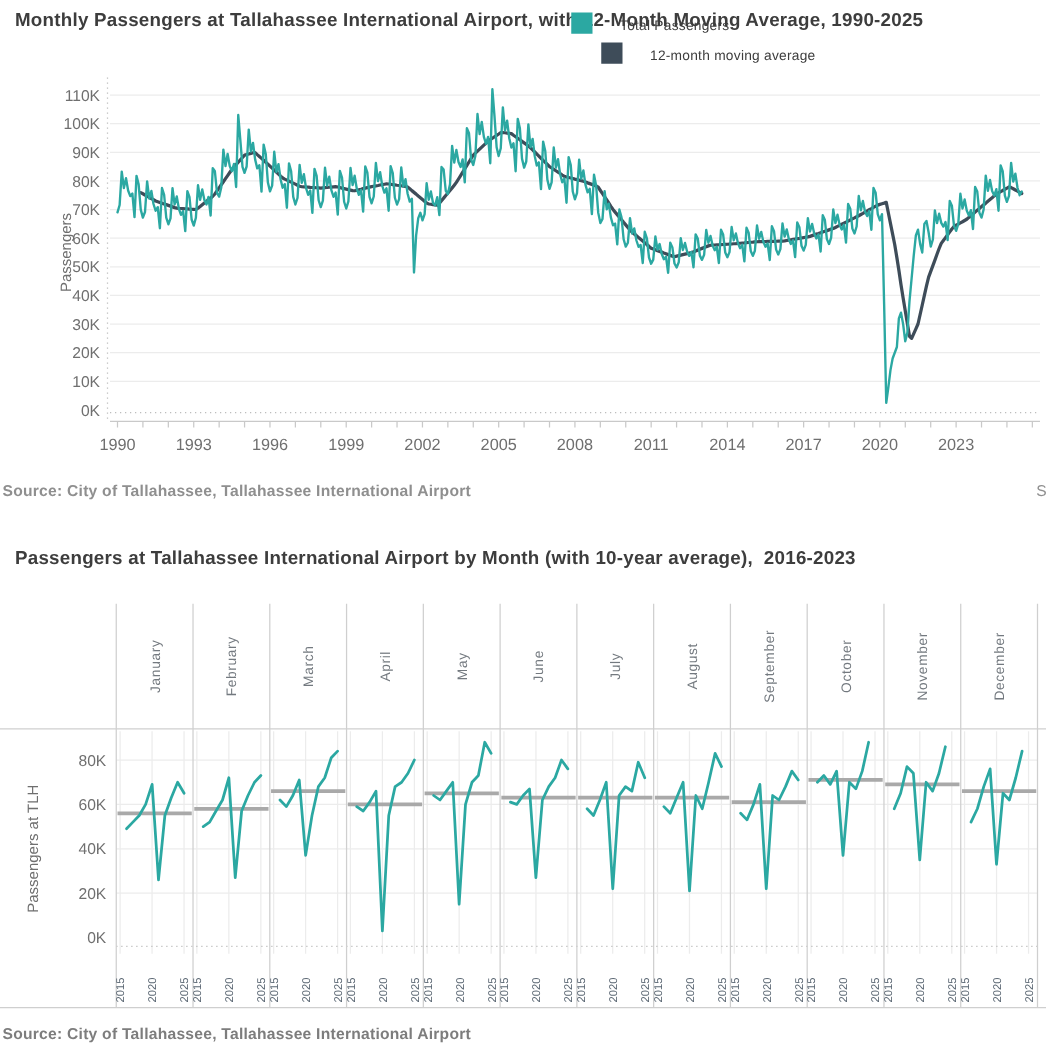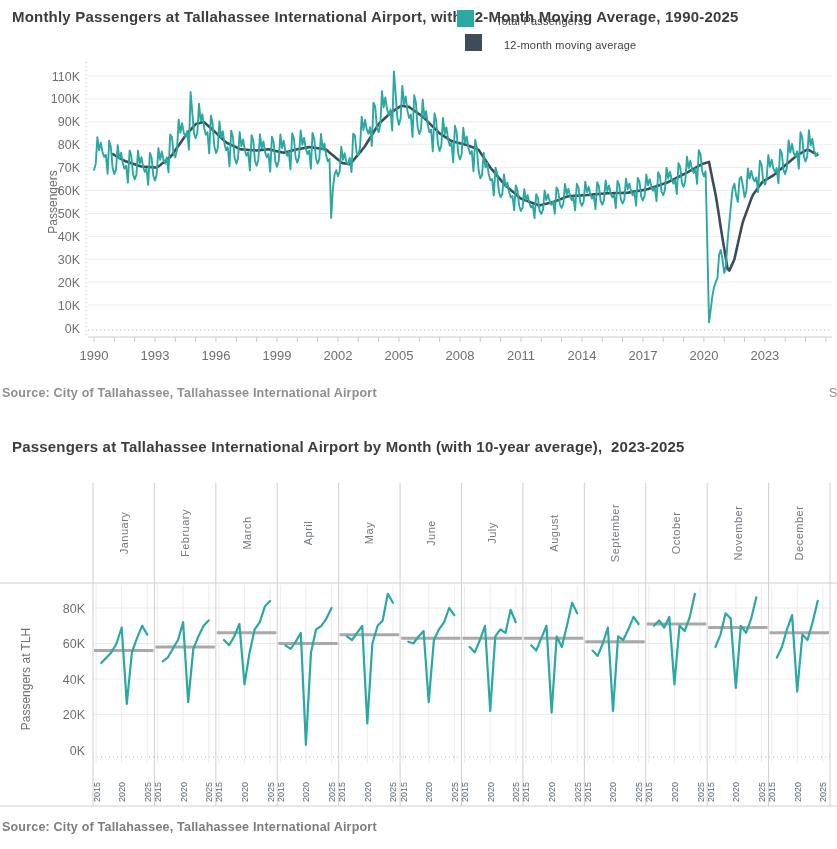--- a/index.html
+++ b/index.html
@@ -4,21 +4,21 @@
 <style>
   html,body{margin:0;padding:0;background:#ffffff;}
   #page{position:relative;width:837px;height:849px;overflow:hidden;background:#fff;
         font-family:"Liberation Sans",sans-serif;}
   .chart-title{position:absolute;left:12px;font-size:15px;font-weight:bold;color:#3d3d3d;
         letter-spacing:.2px;white-space:pre;}
   #title1{top:8px;width:810px;}
   #title2{top:438px;width:810px;}
   .legend{position:absolute;left:457px;top:10px;}
   .legend-row{display:flex;align-items:flex-end;margin-bottom:7px;}
-  .legend-row.indent{margin-left:8px;}
+  .legend-row.indent{margin-left:24px;}
   .swatch{width:17px;height:17px;margin-right:22px;flex:0 0 auto;}
   .legend-label{font-size:11px;color:#3d3d3d;letter-spacing:.2px;}
   .source{position:absolute;left:2px;font-size:12.5px;color:#8f8f8f;letter-spacing:.2px;font-weight:bold;}
   #source1{top:386px;}
   #source2{top:820px;color:#7d7d7d;}
   #clipS{position:absolute;left:829px;top:386px;font-size:12.5px;color:#8f8f8f;}
   svg text{font-family:"Liberation Sans",sans-serif;}
 </style>
 </head>
 <body>
@@ -264,16 +264,16 @@
     </div>
     <div class="legend-row indent">
       <span class="swatch" style="background: rgb(62, 76, 89);"></span>
       <span class="legend-label">12-month moving average</span>
     </div>
   </div>
 
   <div id="source1" class="source">Source: City of Tallahassee, Tallahassee International Airport</div>
   <div id="clipS">S</div>
 
-  <div id="title2" class="chart-title">Passengers at Tallahassee International Airport by Month (with 10-year average),  2023-2025</div>
+  <div id="title2" class="chart-title">Passengers at Tallahassee International Airport by Month (with 10-year average),  2016-2023</div>
 
   <div id="source2" class="source">Source: City of Tallahassee, Tallahassee International Airport</div>
 </div>
 
 </body></html>

